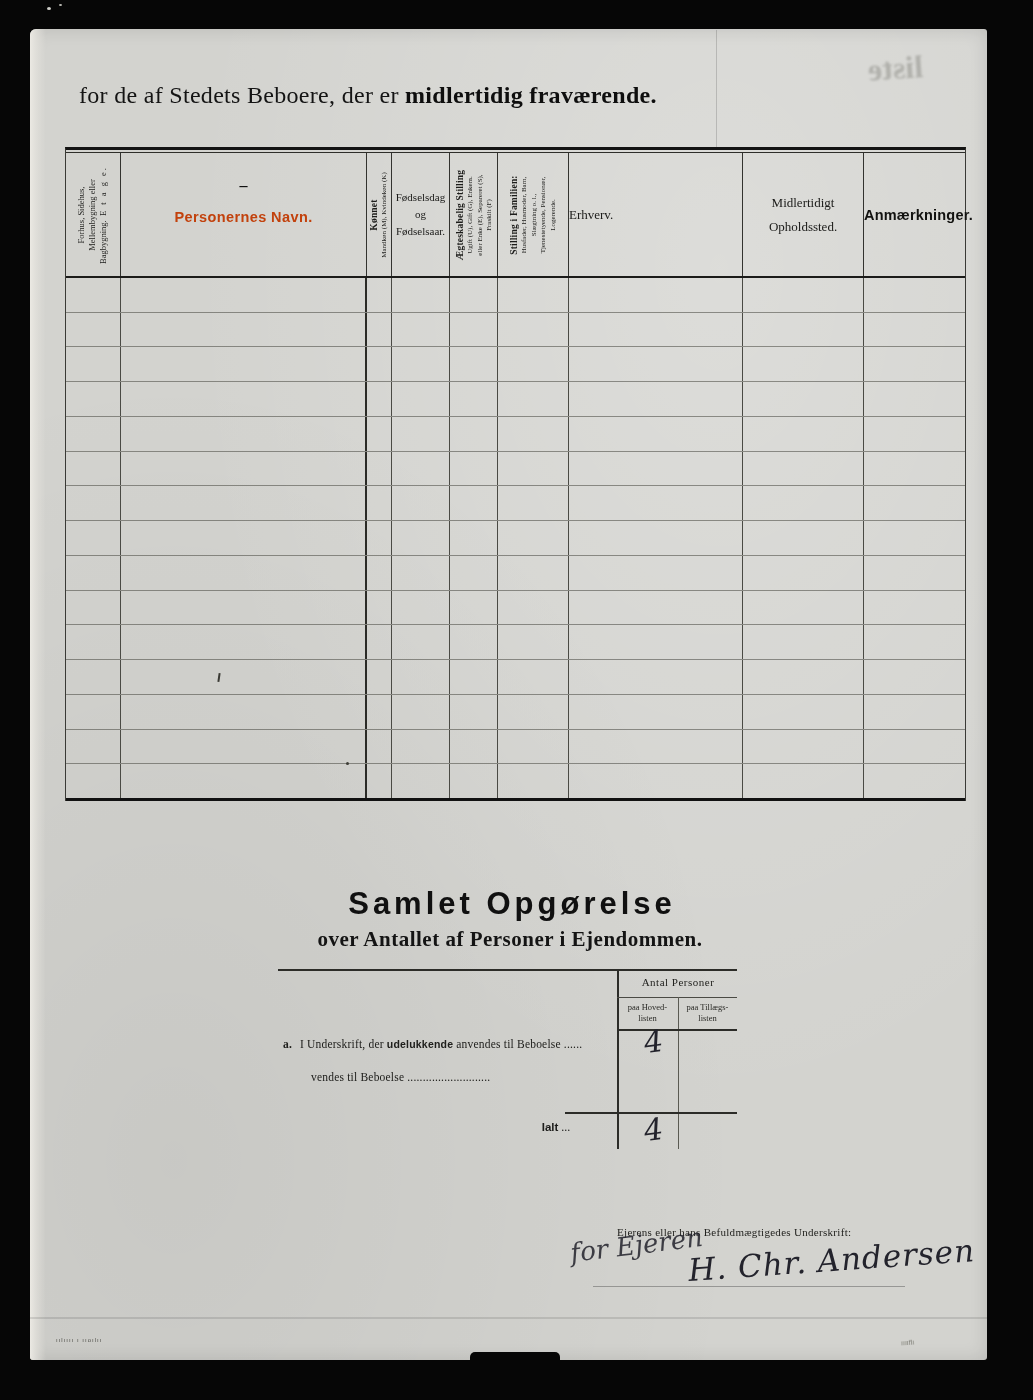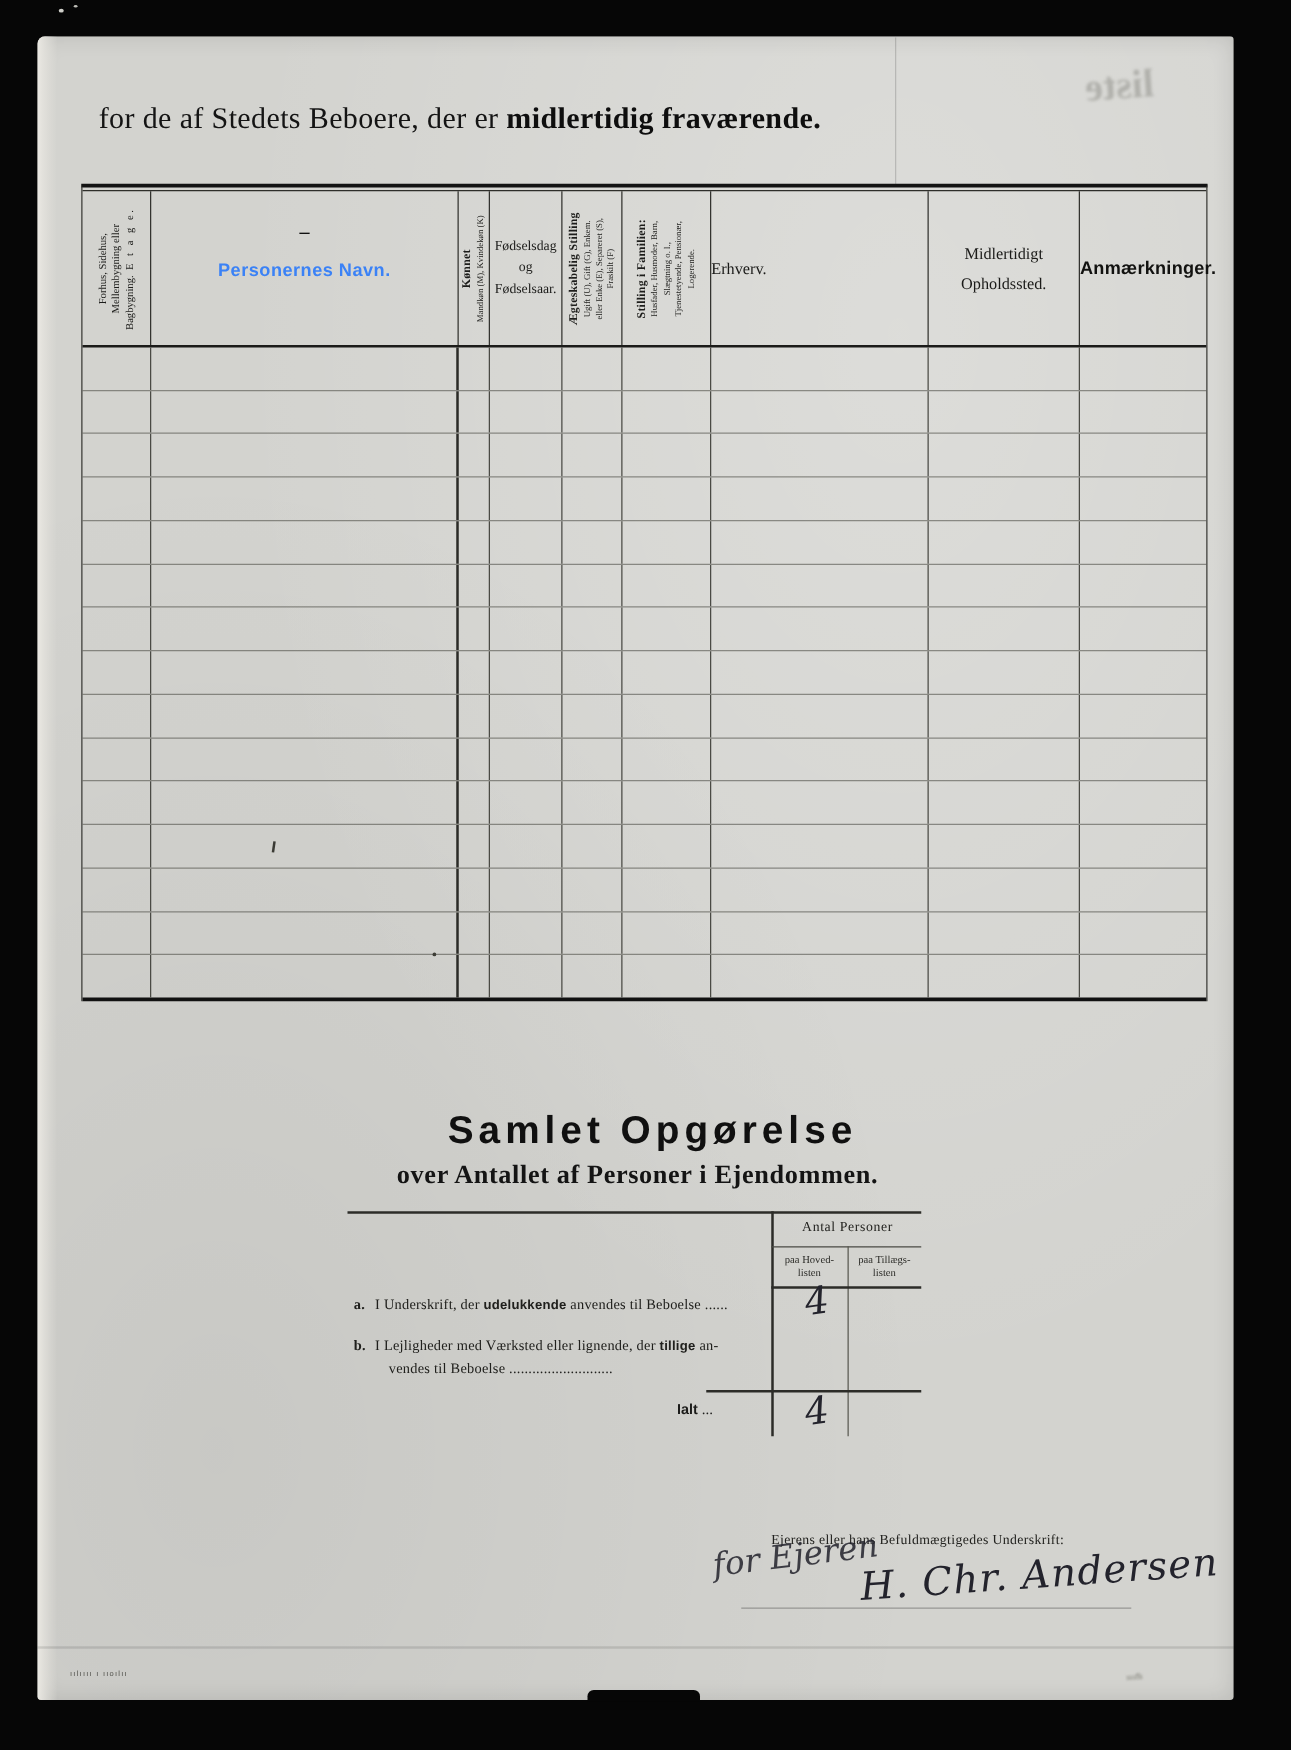--- a/index.html
+++ b/index.html
@@ -67,29 +67,29 @@
   .rot-sex { width:120px; }
   .rot-marital { width:122px; }
   .rot-family { width:122px; }
   .rot-title { font-weight:bold; font-size:9.5px; letter-spacing:.2px; }
   .rot-sub { font-size:7px; line-height:1.35; }
   .etage { letter-spacing:2px; }
 
   .th-center { display:flex; flex-direction:column; justify-content:center; height:100%; color:#1b1b19; }
   .name-dash { position:absolute; left:0; right:0; top:24px; text-align:center; font-weight:bold; font-size:16px; color:#111; }
   .name-label { position:absolute; left:0; right:0; top:56px; text-align:center;
-    font-family:"Liberation Sans",sans-serif; font-weight:bold; font-size:14.5px; letter-spacing:.4px; color:#3b82f6; }
+    font-family:"Liberation Sans",sans-serif; font-weight:bold; font-size:14.5px; letter-spacing:.4px; color:#c2410c; }
   .birth-lines { font-size:11px; line-height:1.55; text-align:center; }
   .erhverv { font-size:13px; }
   .residence { font-size:13px; line-height:1.8; text-align:center; }
   .remarks { font-family:"Liberation Sans",sans-serif; font-weight:bold; font-size:14.5px; letter-spacing:.2px; color:#121210; }
 
   
   .samlet-title {
-    position:absolute; left:12px; width:1020px; top:886px; text-align:center;
+    position:absolute; left:2px; width:1020px; top:886px; text-align:center;
     font-family:"Liberation Sans",sans-serif; font-weight:bold;
     font-size:31px; letter-spacing:4px; color:#101010;
   }
   .samlet-sub {
     position:absolute; left:0; width:1020px; top:927px; text-align:center;
     font-size:21px; font-weight:bold; color:#141414; letter-spacing:.5px;
   }
   .line { position:absolute; background:#2c2c28; }
   .l-h1 { left:278px; top:969px; width:459px; height:2px; }
   .l-v1 { left:617px; top:969px; width:2px; height:180px; }
@@ -395,21 +395,20 @@
 </div>
 <div class="mini-col mini-col-b">
   <div>paa Tillægs-</div>
   <div>listen</div>
 </div>
 
 <div class="sum-row row-a">
   <span class="num">a.</span><span>I Underskrift, der </span><b>udelukkende</b><span> anvendes til Beboelse ......</span>
 </div>
 <div class="sum-row row-b">
-  <div><span class="num">b.</span><span>I Lejligheder med Værksted eller lignende, der </span><b>tillige</b><span> an-</span></div>
   <div class="line2">vendes til Beboelse ...........................</div>
 </div>
 <div class="ialt">
   <b>Ialt</b><span> ...</span>
 </div>
 
 <div class="hw hw-4 hw-4a">4</div>
 <div class="hw hw-4 hw-4b">4</div>
 
 <div class="sig-label">Ejerens eller hans Befuldmægtigedes Underskrift:</div>

